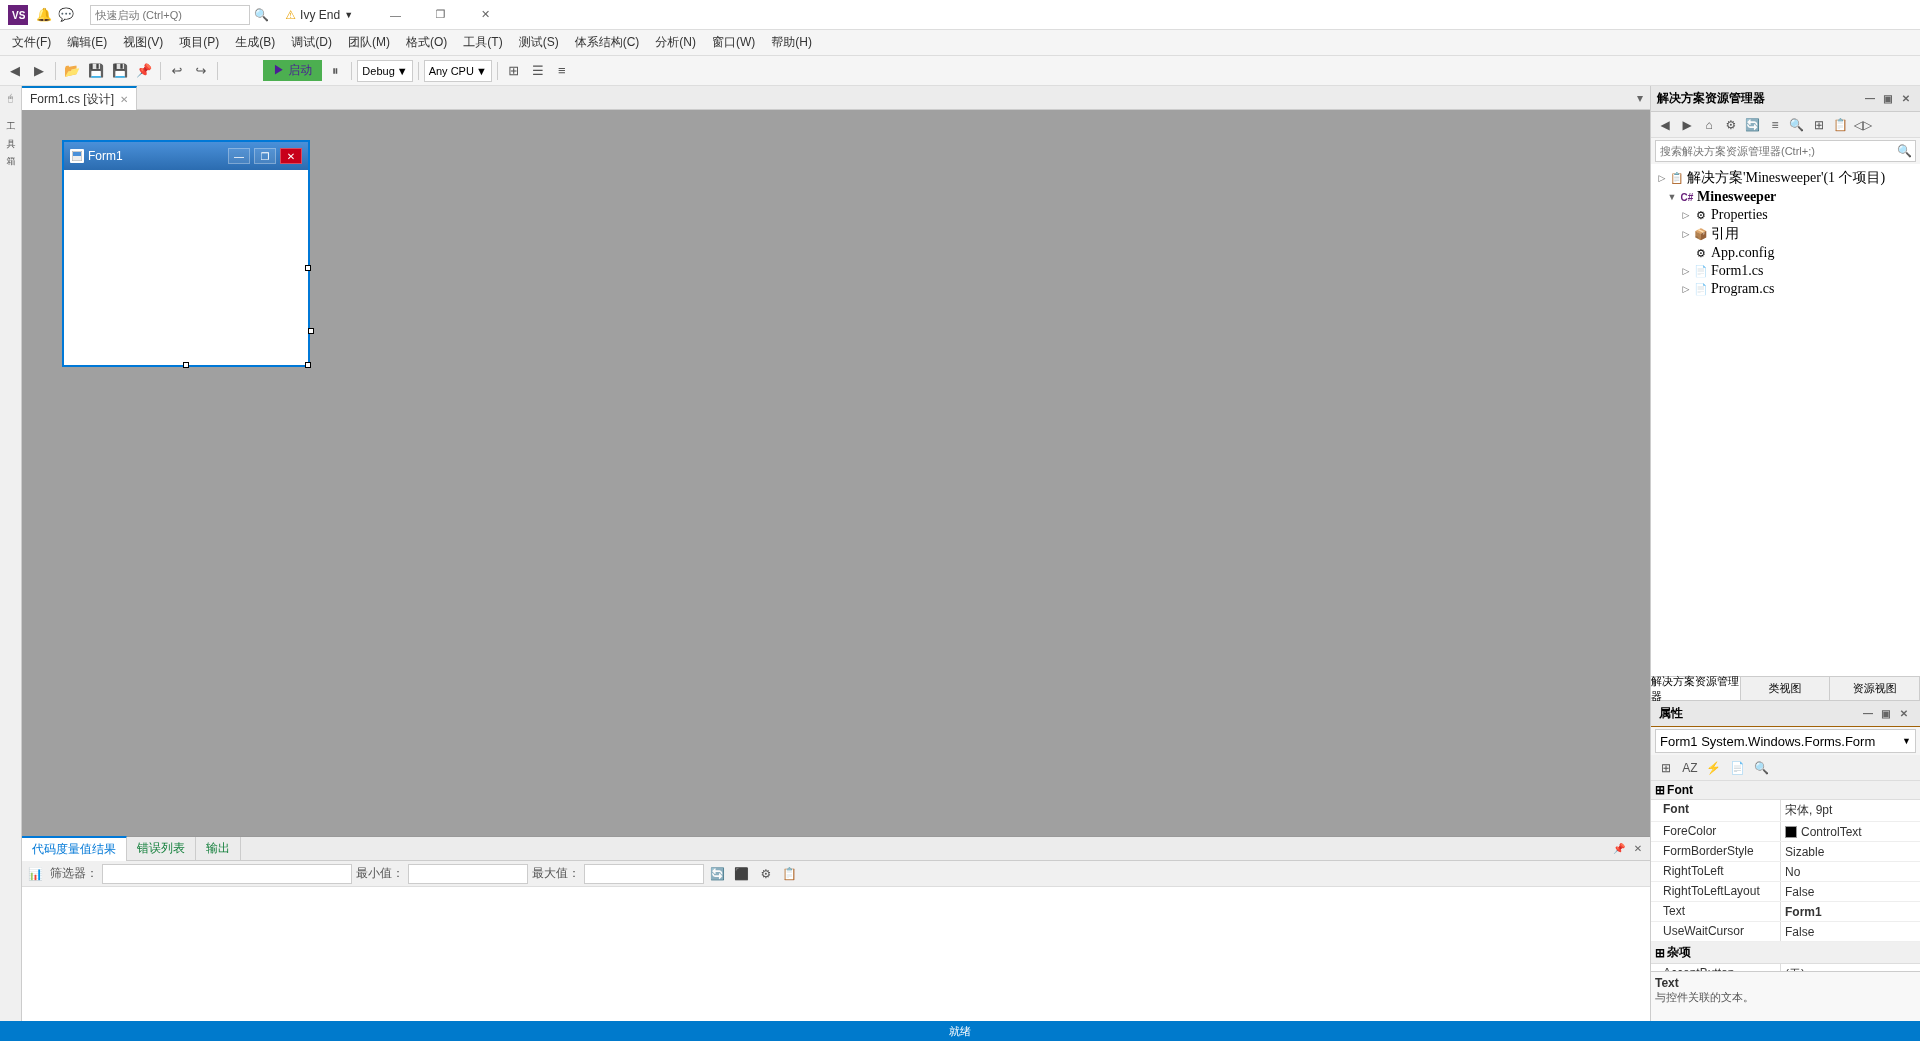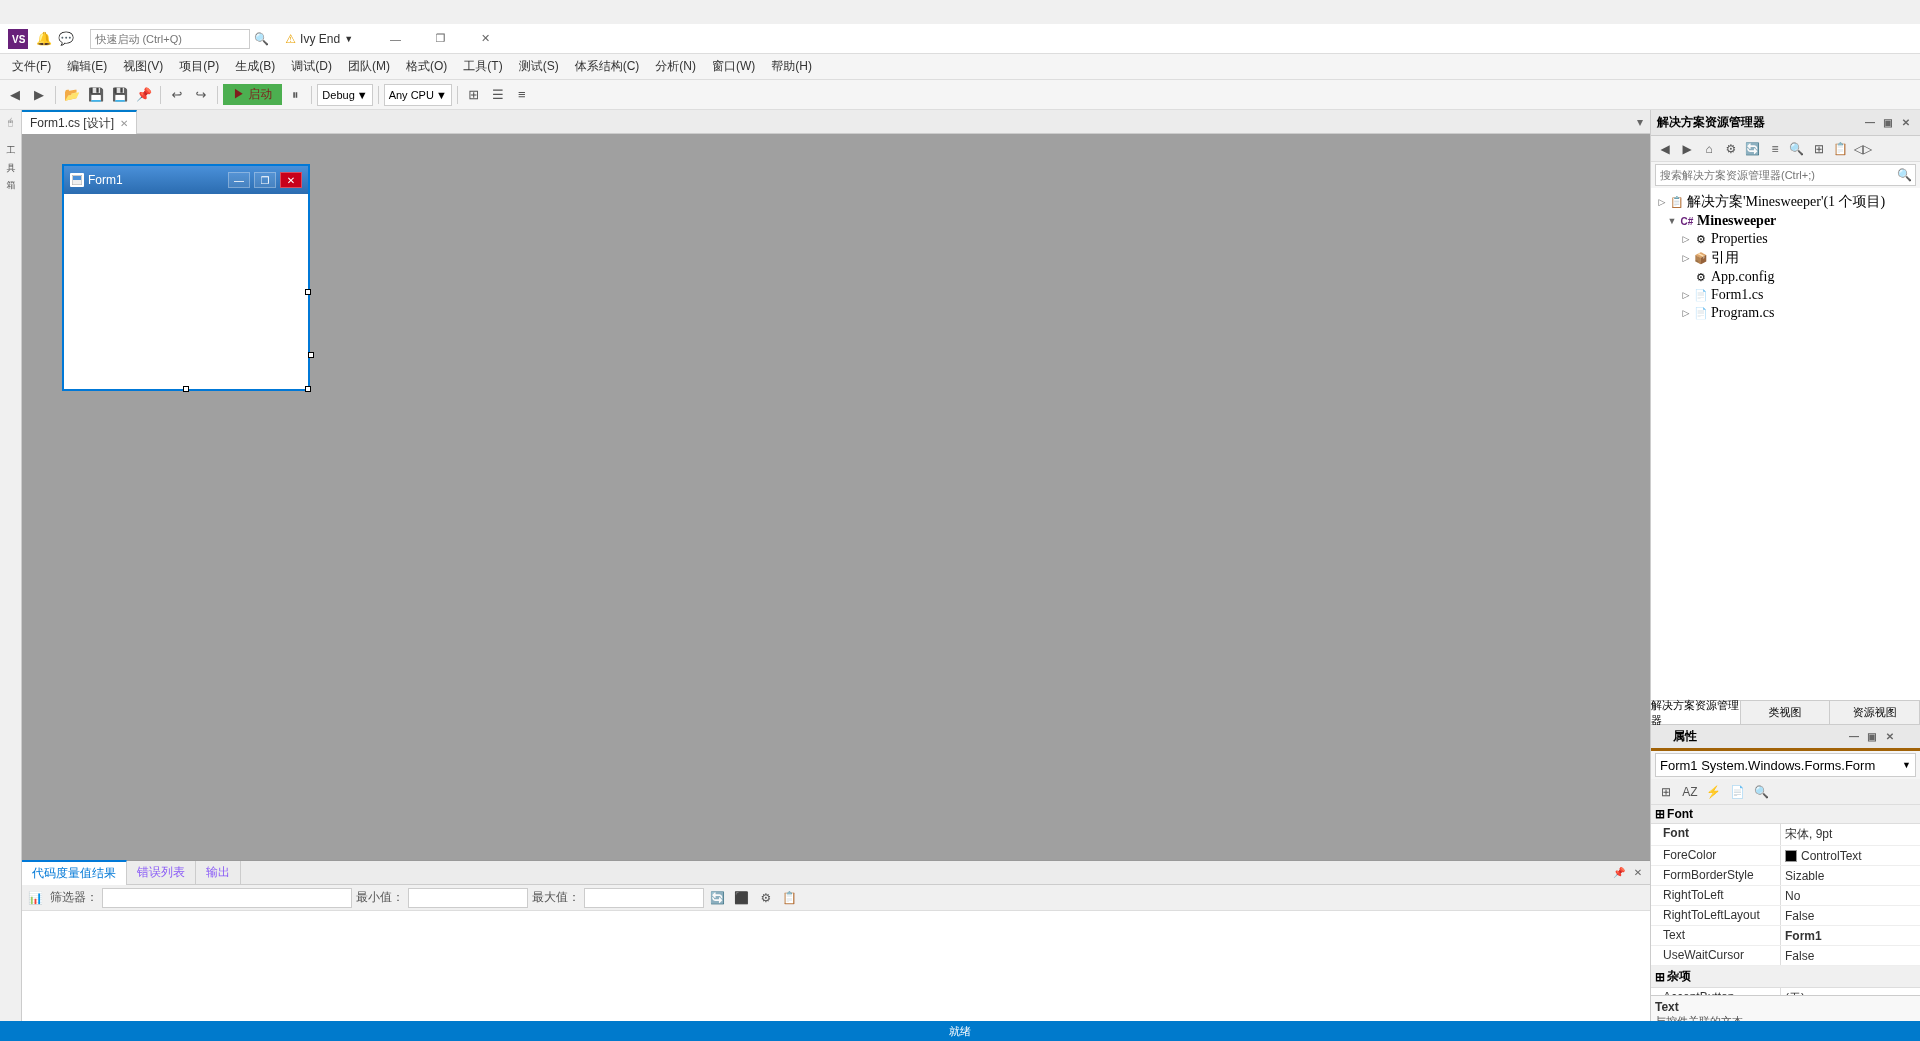--- a/index.html
+++ b/index.html
@@ -7,21 +7,20 @@
 
     
     #title-bar {
       height: 30px;
       background: #fff;
       display: flex;
       align-items: center;
       border-bottom: 1px solid #ddd;
       padding: 0 8px;
       gap: 8px;
-      margin-top: 24px;
     }
     #title-bar .vs-icon { width: 20px; height: 20px; background: #68217a; display: flex; align-items: center; justify-content: center; color: white; font-size: 10px; font-weight: bold; flex-shrink: 0; }
     #title-text { font-size: 12px; color: #333; flex: 1; }
     #title-controls { display: flex; gap: 0; }
     #title-controls span { width: 45px; height: 30px; display: flex; align-items: center; justify-content: center; cursor: pointer; font-size: 11px; color: #666; }
     #quick-launch { display: flex; align-items: center; gap: 4px; margin-right: 8px; }
     #quick-launch input { width: 160px; height: 20px; border: 1px solid #ccc; padding: 0 4px; font-size: 11px; }
     .search-icon-ql { color: #666; }
     #user-area { display: flex; align-items: center; gap: 4px; margin-right: 12px; font-size: 12px; color: #333; }
     #notification-icons { display: flex; align-items: center; gap: 6px; margin-right: 8px; }
@@ -43,21 +42,21 @@
       background: #f5f5f5;
       display: flex;
       align-items: center;
       border-bottom: 1px solid #ddd;
       padding: 0 4px;
       gap: 2px;
     }
     .tb-btn { width: 22px; height: 22px; display: flex; align-items: center; justify-content: center; cursor: pointer; border: 1px solid transparent; color: #555; font-size: 13px; }
     .tb-sep { width: 1px; height: 18px; background: #ccc; margin: 0 3px; }
     .tb-dropdown { height: 22px; border: 1px solid #ccc; background: white; padding: 0 4px; font-size: 11px; display: flex; align-items: center; gap: 2px; cursor: pointer; }
-    .start-btn { background: #4caf50; color: #7f1d1d; padding: 2px 10px; border: none; font-size: 12px; cursor: pointer; display: flex; align-items: center; gap: 3px; }
+    .start-btn { background: #4caf50; color: #4c1d95; padding: 2px 10px; border: none; font-size: 12px; cursor: pointer; display: flex; align-items: center; gap: 3px; margin-left: 40px; }
 
     
     #main-layout { display: flex; height: calc(1041px - 30px - 26px - 30px - 20px); }
 
     
     #left-strip { width: 22px; background: #f0f0f0; border-right: 1px solid #ccc; display: flex; flex-direction: column; align-items: center; padding-top: 4px; gap: 1px; }
     .left-strip-item { width: 18px; height: 16px; font-size: 9px; color: #555; display: flex; align-items: center; justify-content: center; cursor: pointer; writing-mode: vertical-rl; white-space: nowrap; }
 
     
     #editor-area { flex: 1; display: flex; flex-direction: column; overflow: hidden; }
@@ -93,39 +92,39 @@
     .tree-expand { width: 14px; display: inline-flex; align-items: center; justify-content: center; font-size: 9px; color: #666; }
     .tree-icon { width: 16px; height: 14px; display: inline-flex; align-items: center; justify-content: center; font-size: 11px; margin-right: 2px; }
     .tree-label { font-size: 14px; font-family: Liberation Serif, serif; }
     .tree-item.bold .tree-label { font-weight: bold; }
     #se-tabs { height: 24px; display: flex; border-top: 1px solid #ccc; }
     .se-tab { flex: 1; display: flex; align-items: center; justify-content: center; font-size: 11px; cursor: pointer; border-right: 1px solid #ccc; background: #f0f0f0; }
     .se-tab.active { background: white; }
 
     
     #props-panel { height: 320px; display: flex; flex-direction: column; }
-    #props-header { height: 26px; background: #e8e8e8; display: flex; align-items: center; padding: 0 22px; font-size: 12px; font-weight: bold; border-bottom: 3px solid #a16207; }
+    #props-header { height: 26px; background: #e8e8e8; display: flex; align-items: center; padding: 0 8px; font-size: 12px; font-weight: bold; border-bottom: 1px solid #a16207; }
     #props-selector { height: 24px; margin: 2px 4px; display: flex; align-items: center; border: 1px solid #ccc; background: white; padding: 0 4px; font-size: 12px; }
     #props-toolbar { height: 26px; background: #f0f0f0; display: flex; align-items: center; padding: 0 4px; gap: 2px; border-bottom: 1px solid #ddd; }
     .props-tb-btn { width: 22px; height: 20px; display: flex; align-items: center; justify-content: center; font-size: 12px; color: #555; cursor: pointer; border: 1px solid transparent; }
     #props-grid { flex: 1; overflow-y: auto; background: white; }
     .prop-group-header { background: #f0f0f0; padding: 2px 4px; font-size: 12px; font-weight: bold; display: flex; align-items: center; gap: 2px; cursor: pointer; border-bottom: 1px solid #ddd; }
     .prop-row { display: flex; border-bottom: 1px solid #eee; min-height: 20px; }
     .prop-name { width: 130px; padding: 2px 4px 2px 12px; font-size: 12px; color: #333; border-right: 1px solid #ddd; flex-shrink: 0; }
     .prop-name.bold { font-weight: bold; }
     .prop-value { flex: 1; padding: 2px 4px; font-size: 12px; color: #333; display: flex; align-items: center; gap: 4px; }
     .color-swatch { width: 12px; height: 12px; display: inline-block; border: 1px solid #999; flex-shrink: 0; }
     #props-desc { height: 50px; border-top: 1px solid #ccc; padding: 4px; background: #f8f8f8; }
     .props-desc-title { font-size: 12px; font-weight: bold; color: #333; }
     .props-desc-text { font-size: 11px; color: #555; }
 
     
     #bottom-panel { height: 185px; border-top: 1px solid #999; display: flex; flex-direction: column; background: #f5f5f5; }
     #bottom-tabs { height: 24px; background: #ececec; display: flex; align-items: center; border-bottom: 1px solid #ccc; }
-    .bottom-tab { padding: 3px 10px; font-size: 12px; cursor: pointer; color: #8b5cf6; border-right: 1px solid #ccc; }
+    .bottom-tab { padding: 3px 10px; font-size: 12px; cursor: pointer; color: #15803d; border-right: 1px solid #ccc; }
     .bottom-tab.active { background: white; color: #0078d7; border-top: 2px solid #0078d7; }
     #bottom-toolbar { height: 26px; background: #f0f0f0; display: flex; align-items: center; padding: 0 4px; gap: 4px; border-bottom: 1px solid #ddd; }
     .bottom-tb-btn { width: 20px; height: 20px; display: flex; align-items: center; justify-content: center; font-size: 12px; color: #555; cursor: pointer; }
     .filter-label { font-size: 12px; color: #555; }
     .filter-input { height: 20px; width: 250px; border: 1px solid #ccc; padding: 0 4px; font-size: 11px; }
     .minmax-label { font-size: 12px; color: #555; }
     .minmax-input { height: 20px; width: 120px; border: 1px solid #ccc; padding: 0 4px; font-size: 11px; }
     #code-columns { height: 22px; background: #f0f0f0; display: flex; align-items: center; padding: 0 4px; border-bottom: 1px solid #ddd; }
     .code-col { font-size: 12px; color: #333; padding: 0 8px; cursor: pointer; display: flex; align-items: center; gap: 2px; }
     #code-content { flex: 1; background: white; overflow-y: auto; }

